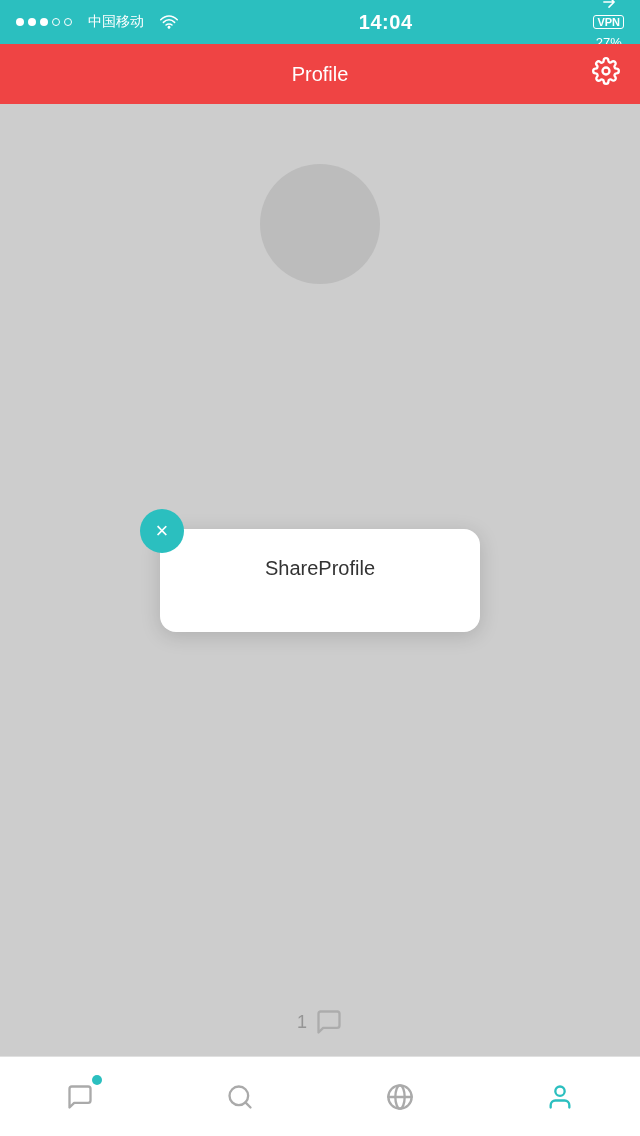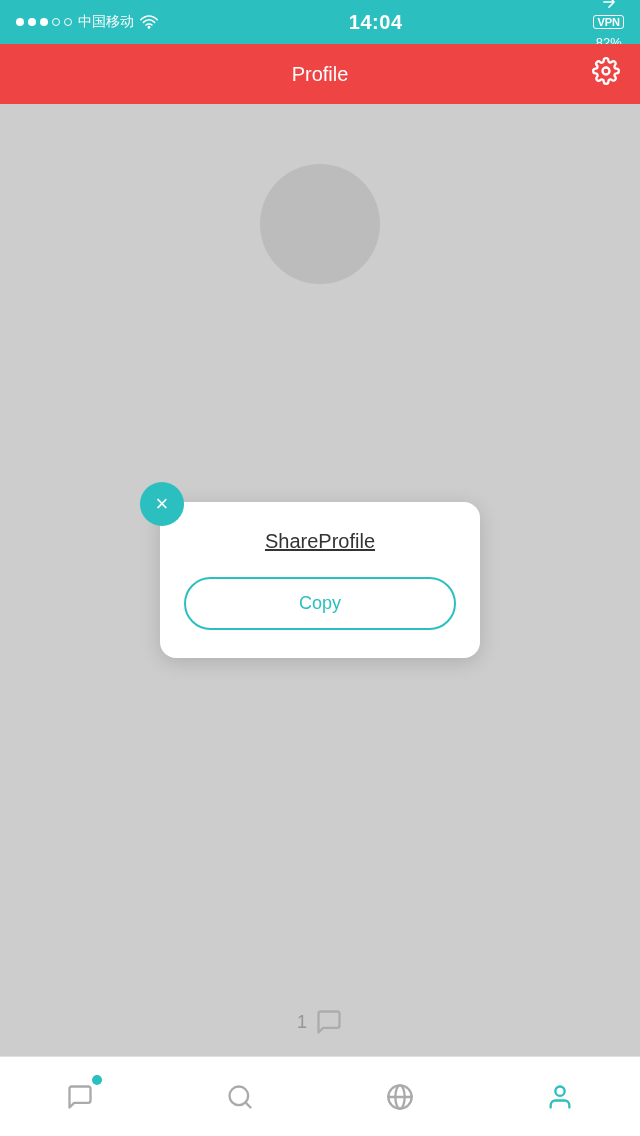--- a/index.html
+++ b/index.html
@@ -20,21 +20,21 @@
       display: flex;
       align-items: center;
       justify-content: space-between;
       padding: 0 16px;
       color: white;
       font-size: 14px;
     }
     .status-left {
       display: flex;
       align-items: center;
-      gap: 6px;
+      gap: 16px;
     }
     .signal-dots {
       display: flex; gap: 4px;
     }
     .dot {
       width: 8px; height: 8px;
       border-radius: 50%;
       background: white;
     }
     .dot.empty {
@@ -192,21 +192,20 @@
       padding: 28px 24px 28px 24px;
       box-shadow: 0 4px 20px rgba(0,0,0,0.15);
     }
 
     .modal-title {
       text-align: center;
       font-size: 20px;
       font-weight: 500;
       color: #333;
       margin-bottom: 24px;
-      text-decoration: underline;
     }
 
     .share-btn {
       width: 100%;
       padding: 14px;
       border: 2px solid #2bbfbf;
       border-radius: 30px;
       background: white;
       color: #2bbfbf;
       font-size: 18px;
@@ -284,21 +283,21 @@
 
     <svg width="12" height="14" viewBox="0 0 12 16" fill="white">
       <rect x="2" y="7" width="8" height="8" rx="1" fill="white"></rect>
       <path d="M3 7V5a3 3 0 0 1 6 0v2" stroke="white" stroke-width="1.5" fill="none"></path>
     </svg>
 
     <svg width="12" height="14" viewBox="0 0 14 14" fill="white">
       <path d="M7 1L13 7L7 13M13 7H1" stroke="white" stroke-width="1.8" fill="none" stroke-linecap="round" stroke-linejoin="round"></path>
     </svg>
     <span class="vpn-badge">VPN</span>
-    <span>82%</span>
+    <span>27%</span>
     <div class="battery">
       <div class="battery-fill"></div>
     </div>
   </div>
 </div>
 
 <div class="header">
   <span class="header-title">Profile</span>
   <span class="header-gear">
     <svg width="28" height="28" viewBox="0 0 24 24" fill="none" stroke="white" stroke-width="2" stroke-linecap="round" stroke-linejoin="round">
@@ -315,21 +314,20 @@
   <div class="modal-overlay">
     <div class="modal-container">
 
       <button class="close-btn">
         <span class="close-btn-icon">×</span>
       </button>
 
       <div class="modal-card">
         <div class="modal-title">ShareProfile</div>
 
-        <button class="share-btn">Copy</button>
       </div>
     </div>
   </div>
 
   <div class="comment-area">
     <span>1</span>
     <svg width="28" height="28" viewBox="0 0 24 24" fill="none" stroke="#aaa" stroke-width="2" stroke-linecap="round" stroke-linejoin="round">
       <path d="M21 15a2 2 0 0 1-2 2H7l-4 4V5a2 2 0 0 1 2-2h14a2 2 0 0 1 2 2z"></path>
     </svg>
   </div>

